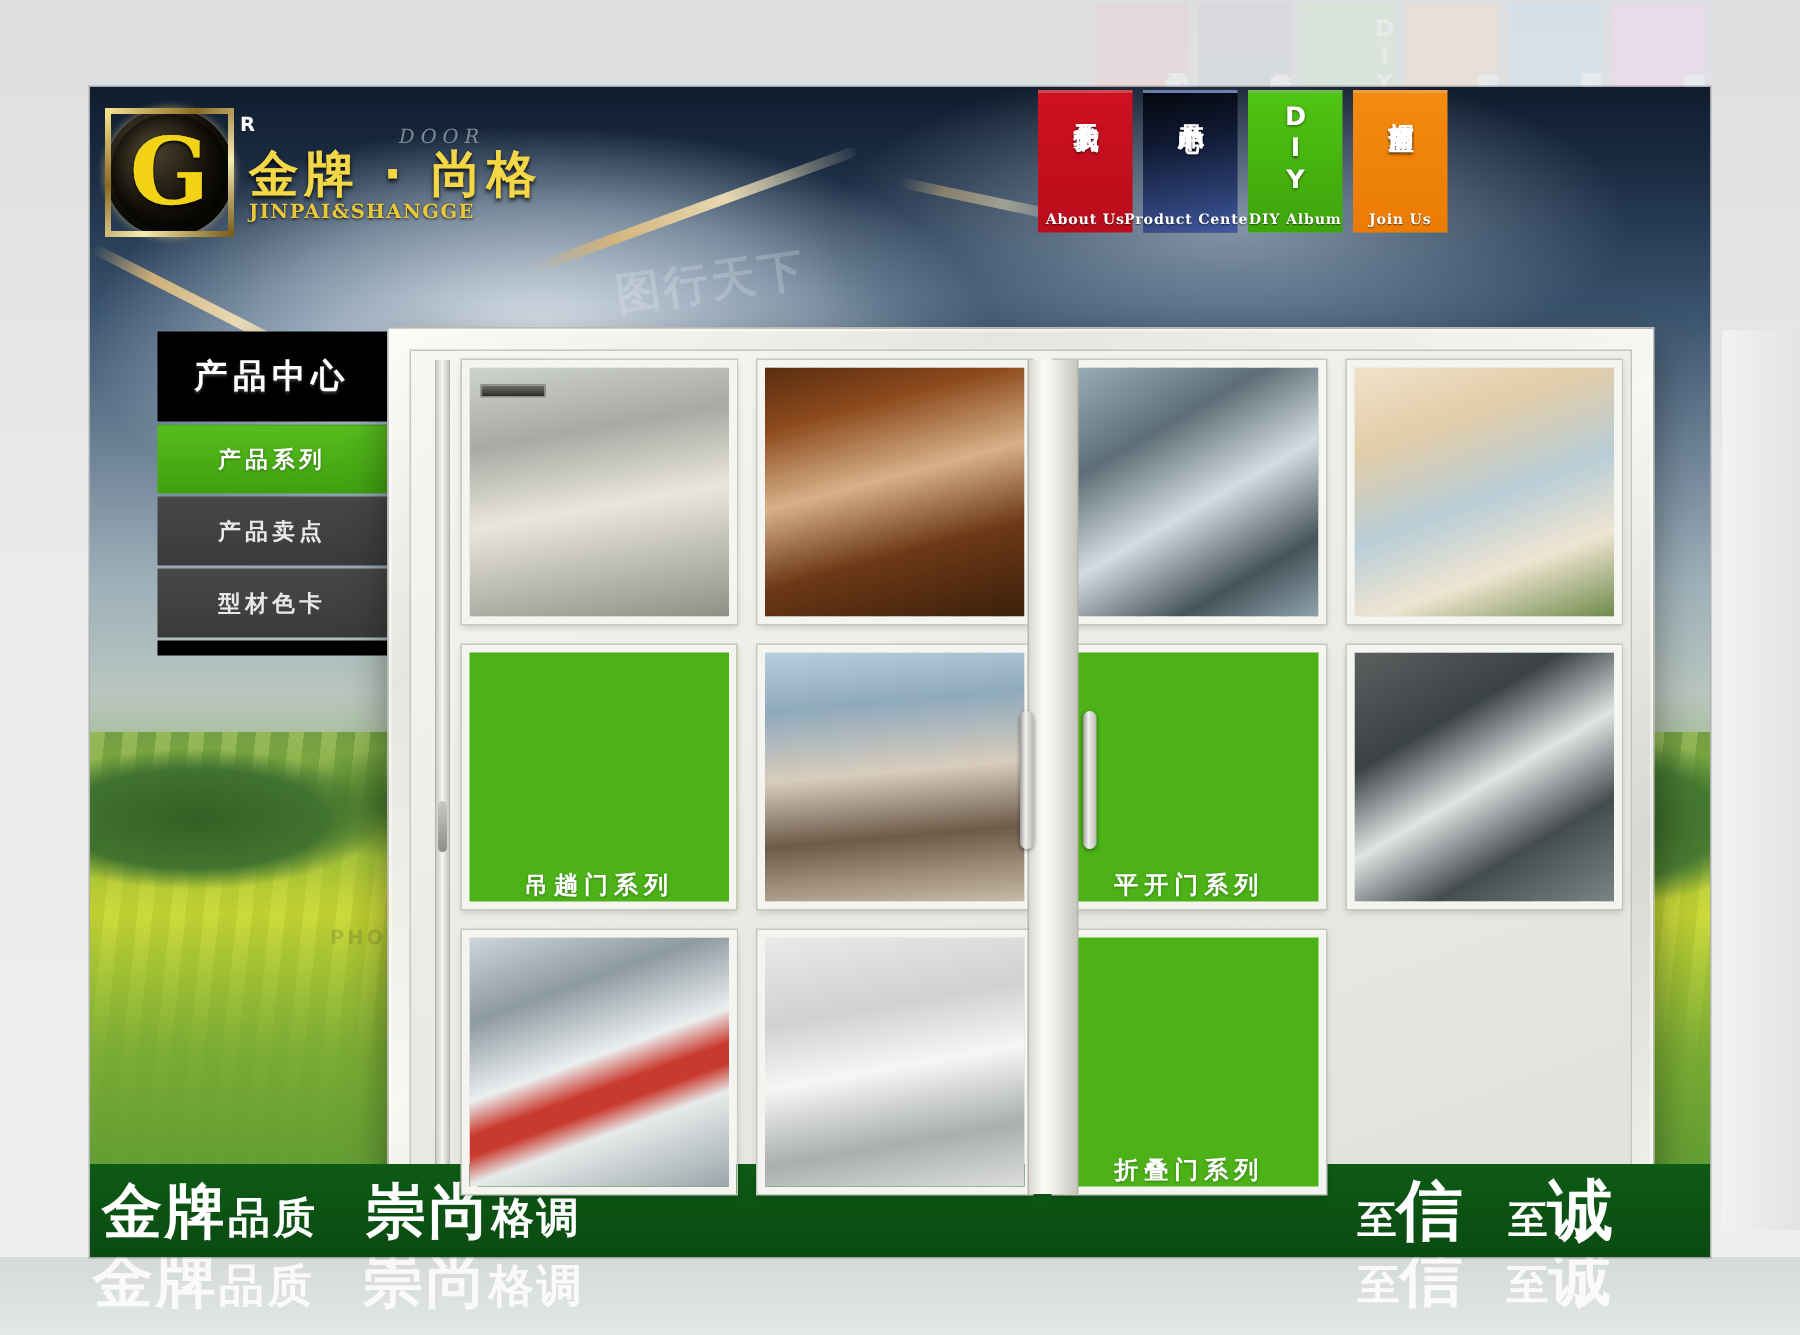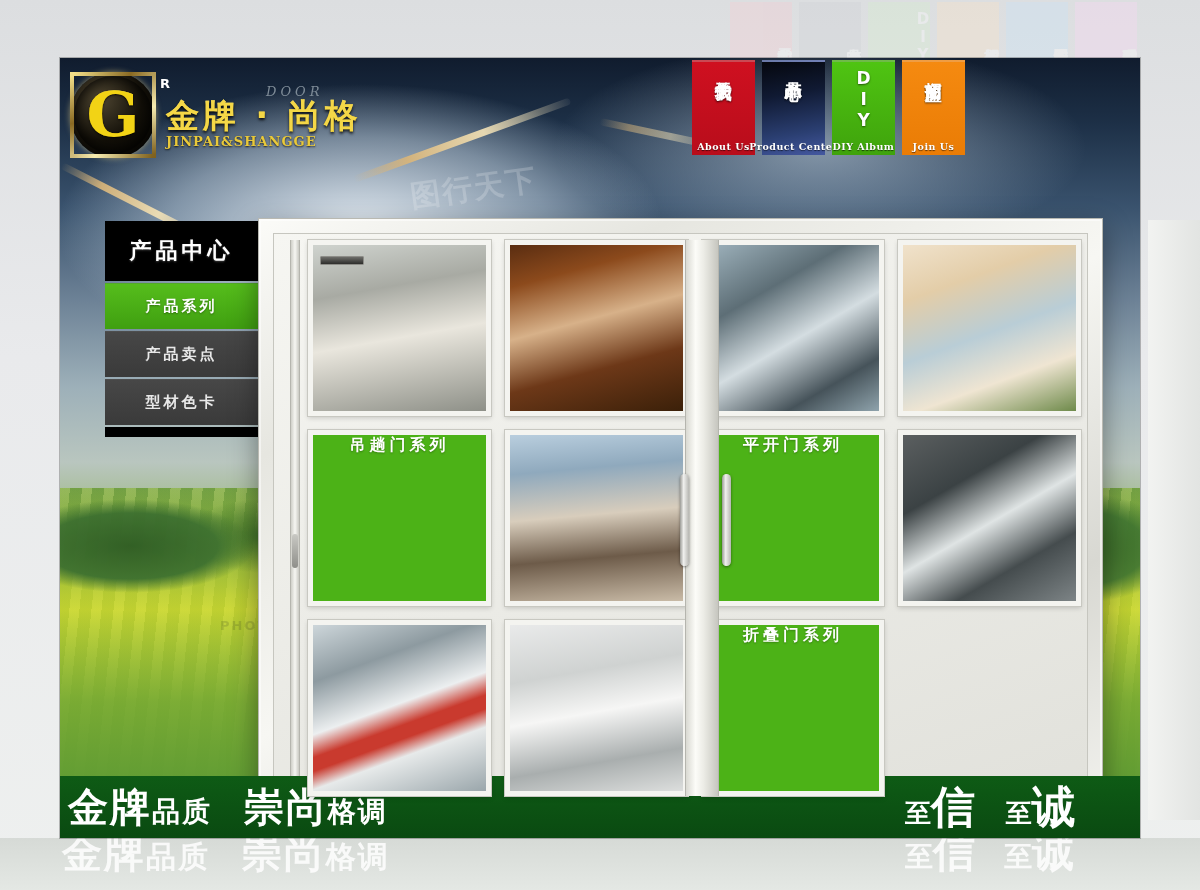--- a/index.html
+++ b/index.html
@@ -214,21 +214,21 @@
   #grid{
     position:absolute; left:34px; top:6px; right:6px; bottom:6px;
     display:grid;
     grid-template-columns:1fr 1fr 1fr 1fr;
     grid-template-rows:1fr 1fr 1fr;
     gap:14px; z-index:2;
   }
   .cell{ position:relative; overflow:hidden; border:5px solid #f4f4f0;
          box-shadow:0 0 0 1px #c8c8c1, 0 2px 5px rgba(0,0,0,.18); }
   .cell.green{
-    background:#4cb217; display:flex; align-items:flex-start; justify-content:center;
+    background:#4cb217; display:flex; align-items:flex-end; justify-content:center;
     cursor:pointer;
   }
   .cell.green .label{
     color:#fff; font-size:16px; font-weight:bold; letter-spacing:4px;
     text-shadow:0 1px 2px rgba(0,0,0,.30);
   }
 
   
   .ph{ position:absolute; inset:0; }
   .ph1{ background:

